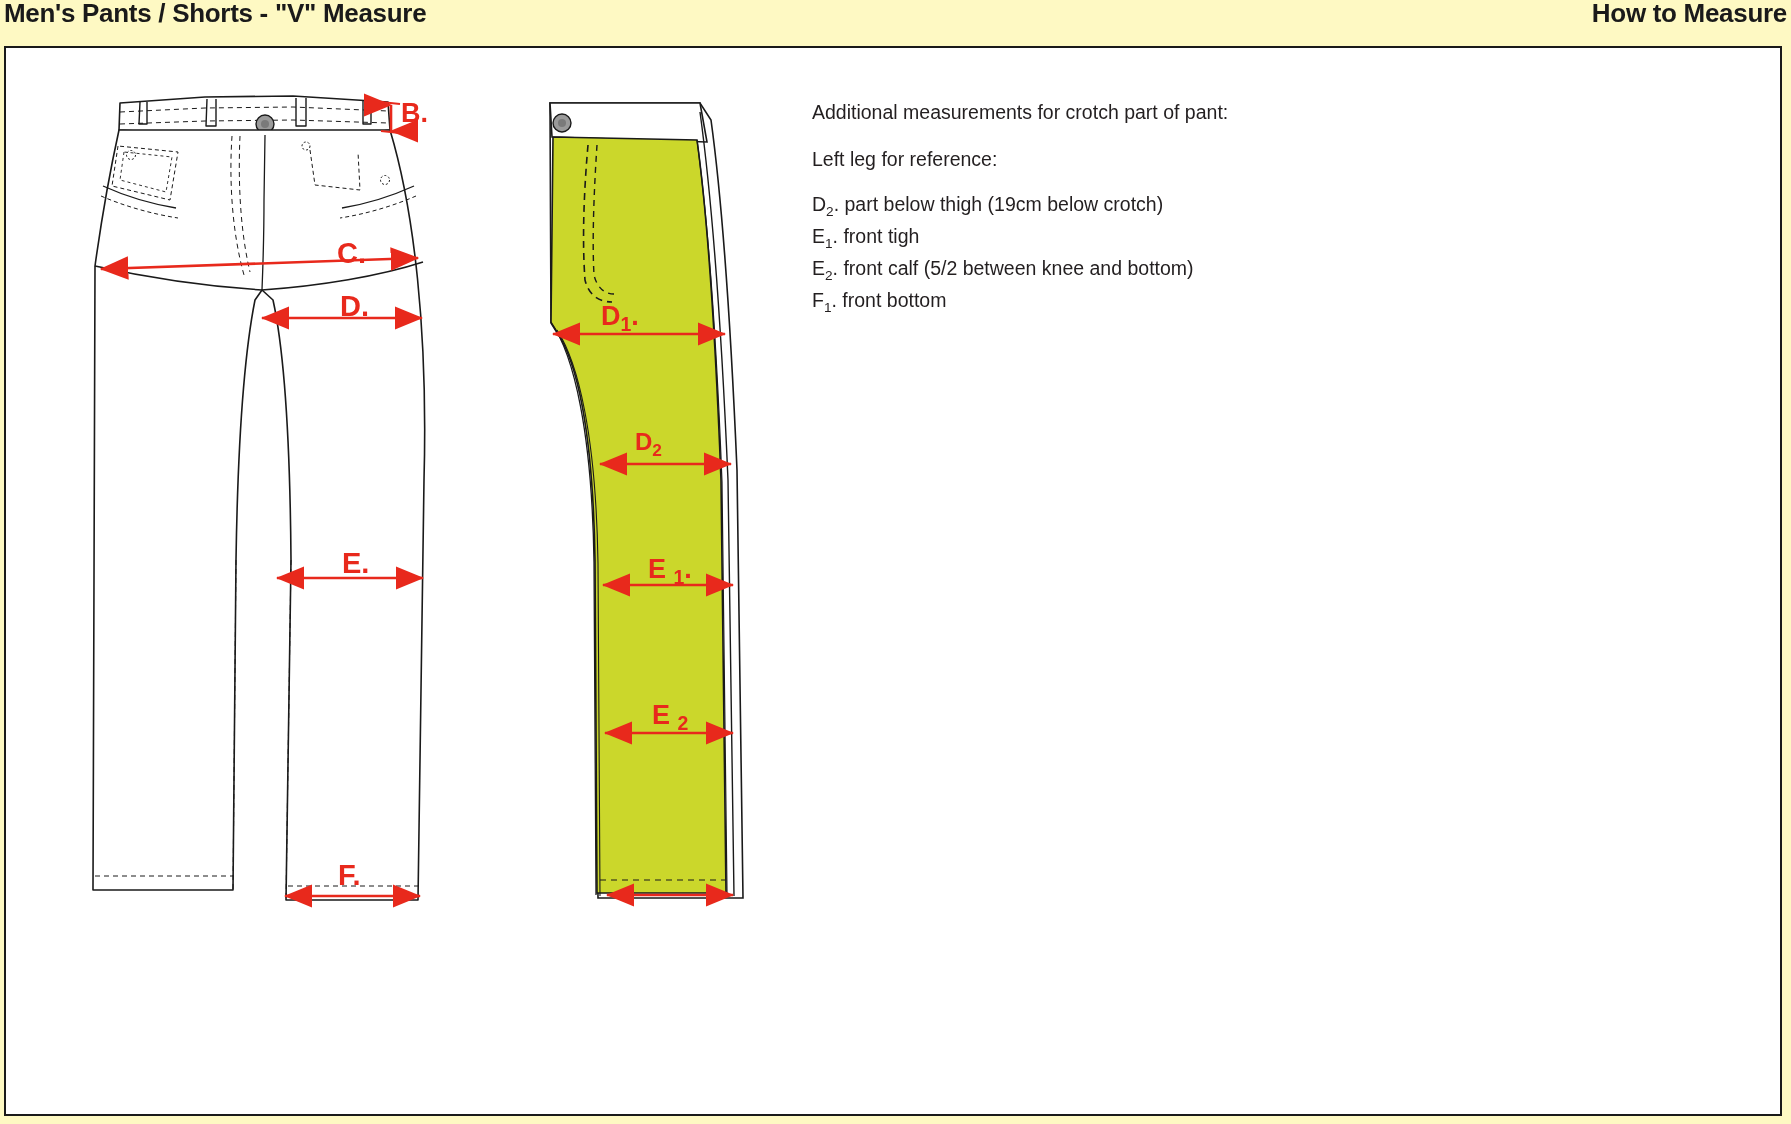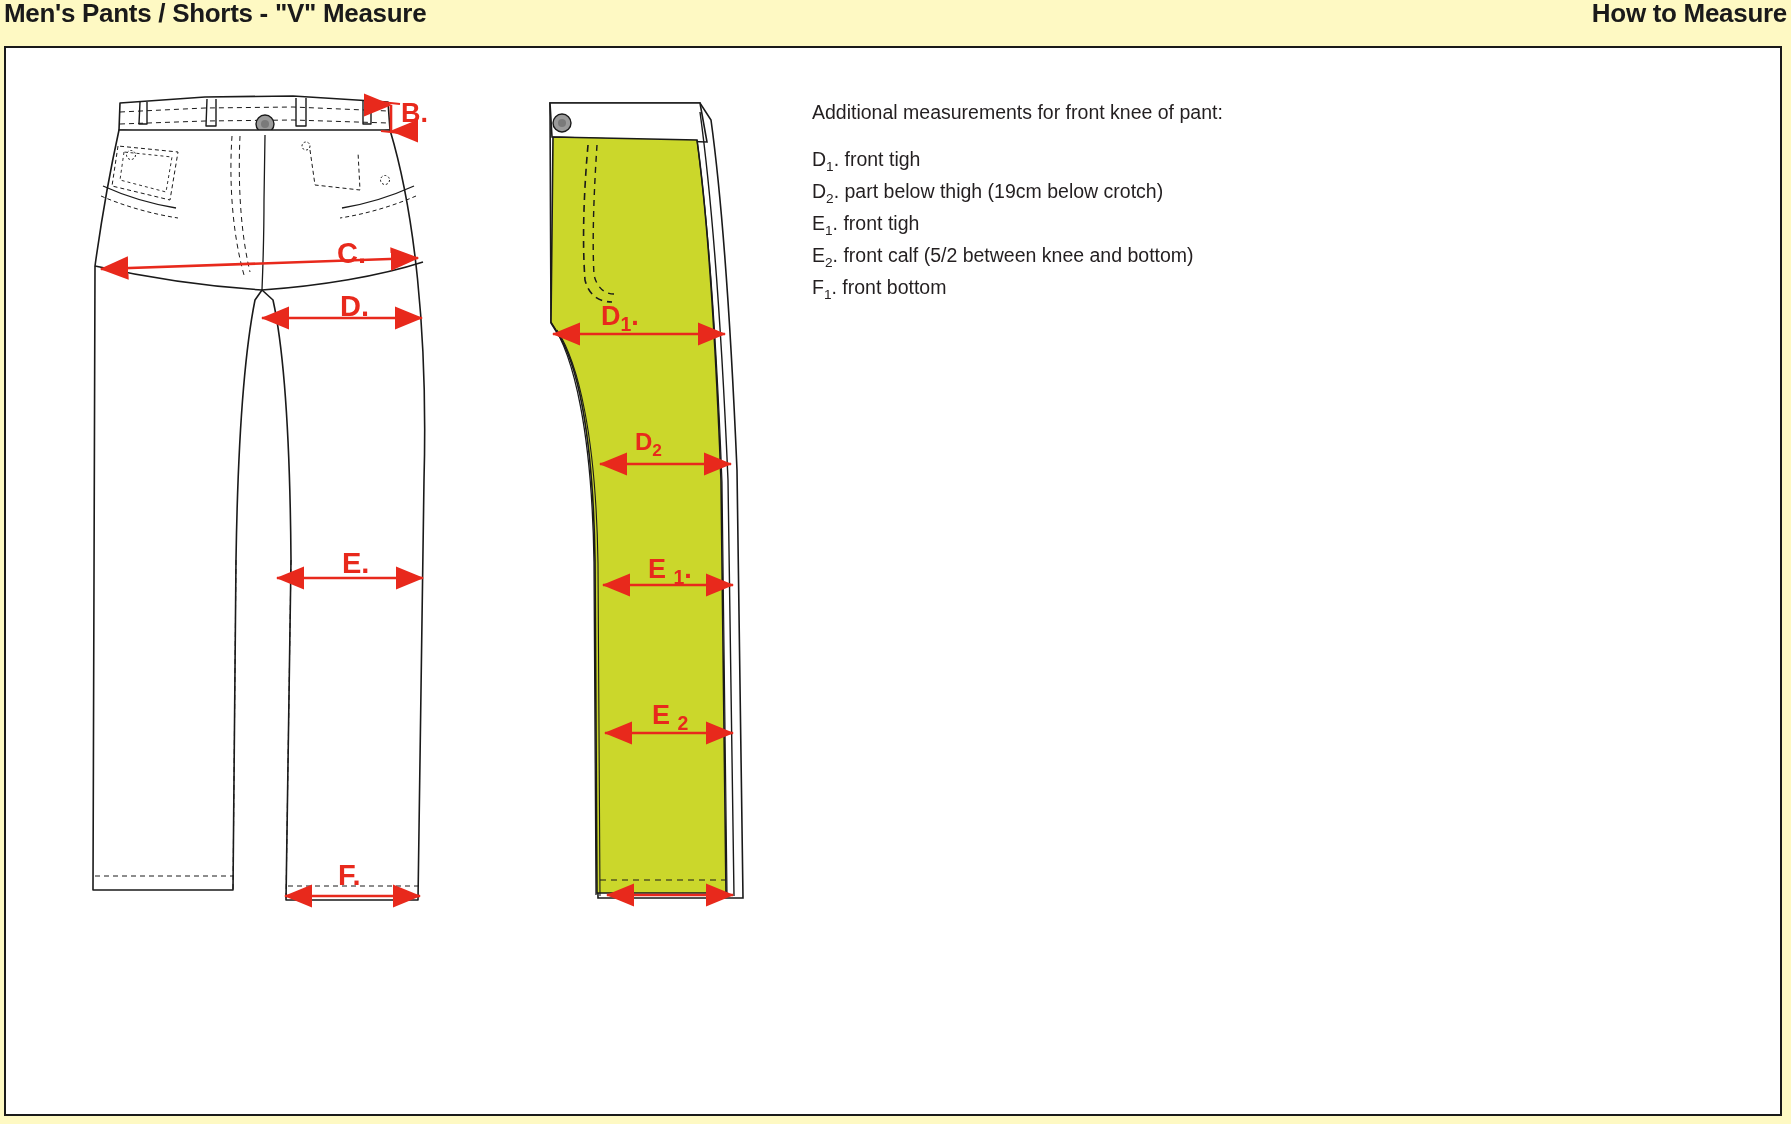--- a/index.html
+++ b/index.html
@@ -285,23 +285,23 @@
 
   <div class="mlabel lbl-d1"><span>D</span><span class="sub">1</span><span>.</span></div>
 
   <div class="mlabel lbl-d2"><span>D</span><span class="sub">2</span><span></span></div>
 
   <div class="mlabel lbl-e1"><span>E </span><span class="sub">1</span><span>.</span></div>
 
   <div class="mlabel lbl-e2"><span>E </span><span class="sub">2</span><span></span></div>
 
   <div class="textblock">
-    <div class="tb-line tb-head1">Additional measurements for front knee of pant:</div>
-
-    <div class="tb-line tb-item"><span>D</span><span class="sub">1</span><span>. front tigh</span></div>
+    <div class="tb-line tb-head1">Additional measurements for crotch part of pant:</div>
+    <div class="tb-line tb-head2">Left leg for reference:</div>
+
 
     <div class="tb-line tb-item"><span>D</span><span class="sub">2</span><span>. part below thigh (19cm below crotch)</span></div>
 
     <div class="tb-line tb-item"><span>E</span><span class="sub">1</span><span>. front tigh</span></div>
 
     <div class="tb-line tb-item"><span>E</span><span class="sub">2</span><span>. front calf (5/2 between knee and bottom)</span></div>
 
     <div class="tb-line tb-item"><span>F</span><span class="sub">1</span><span>. front bottom</span></div>
   </div>
 

